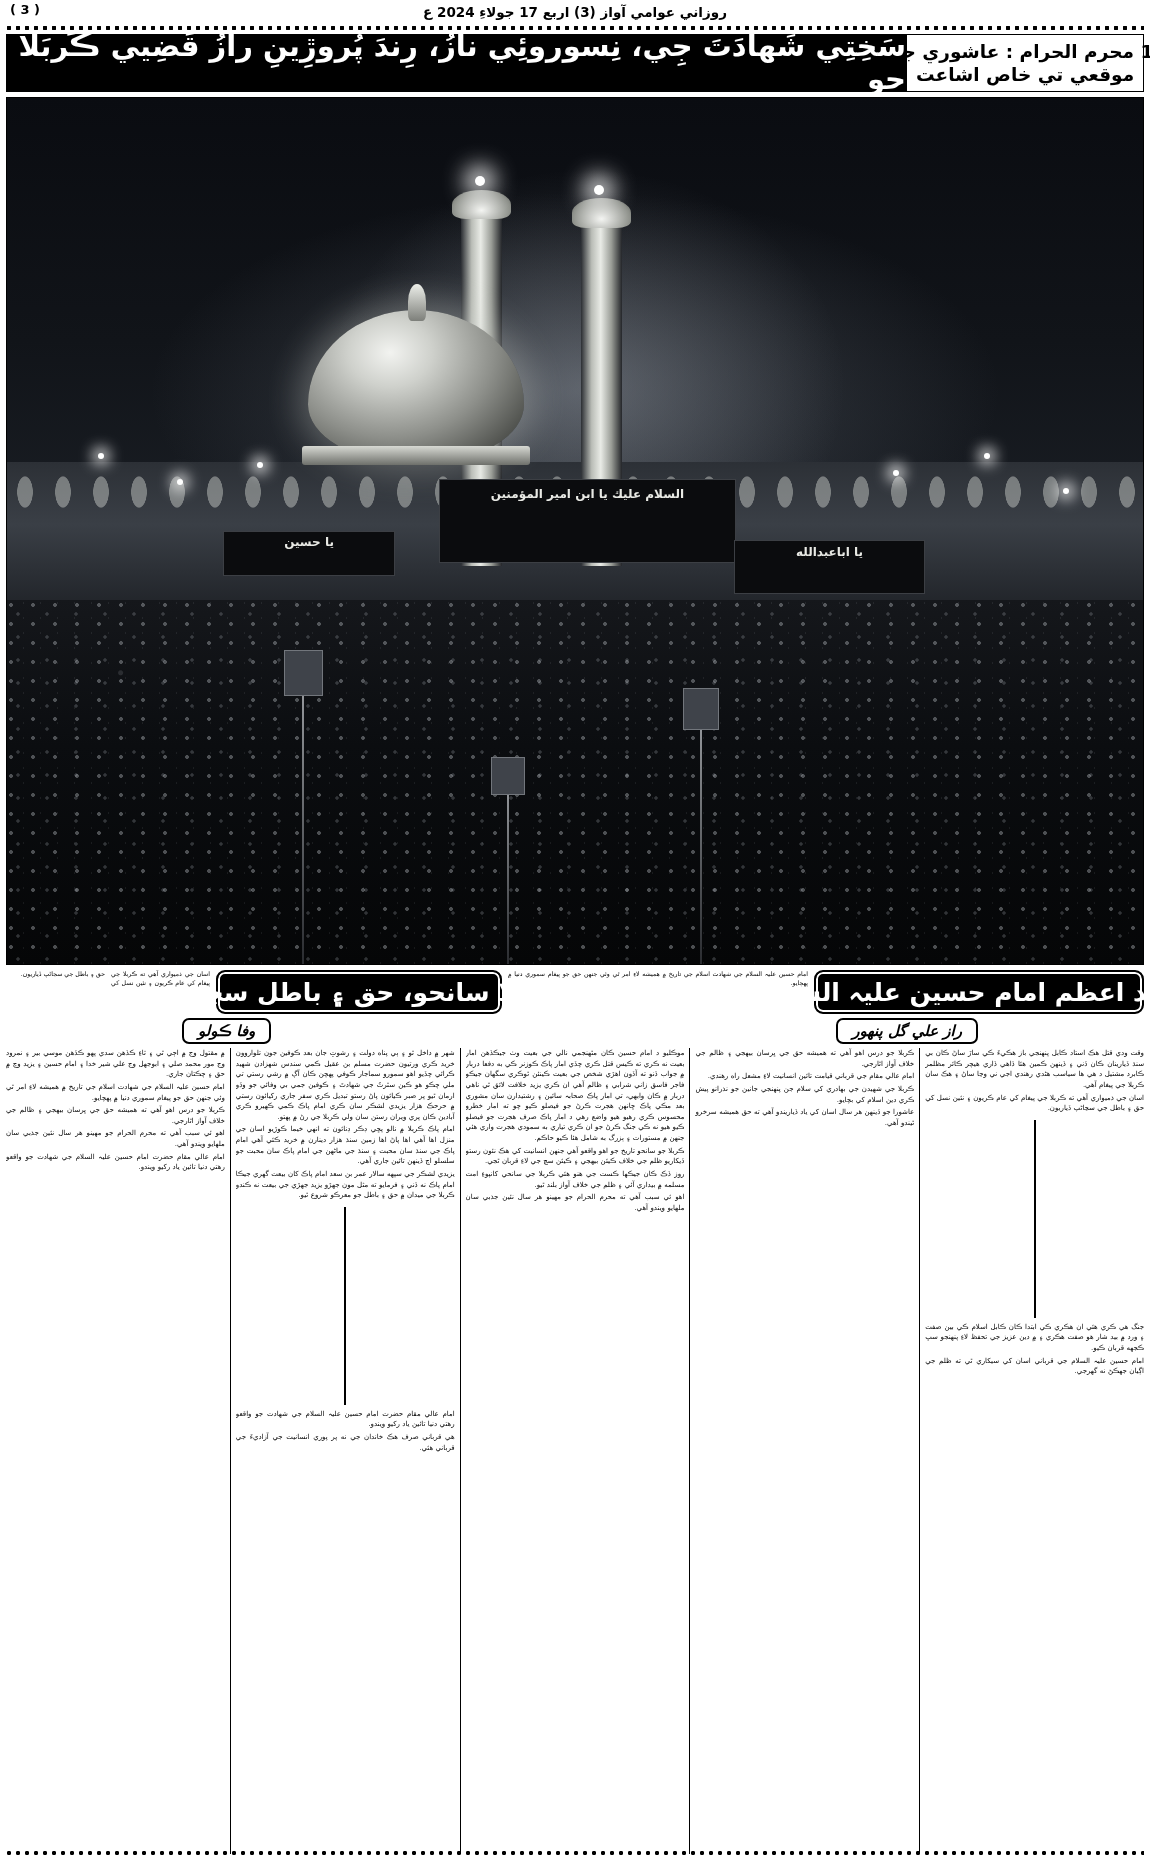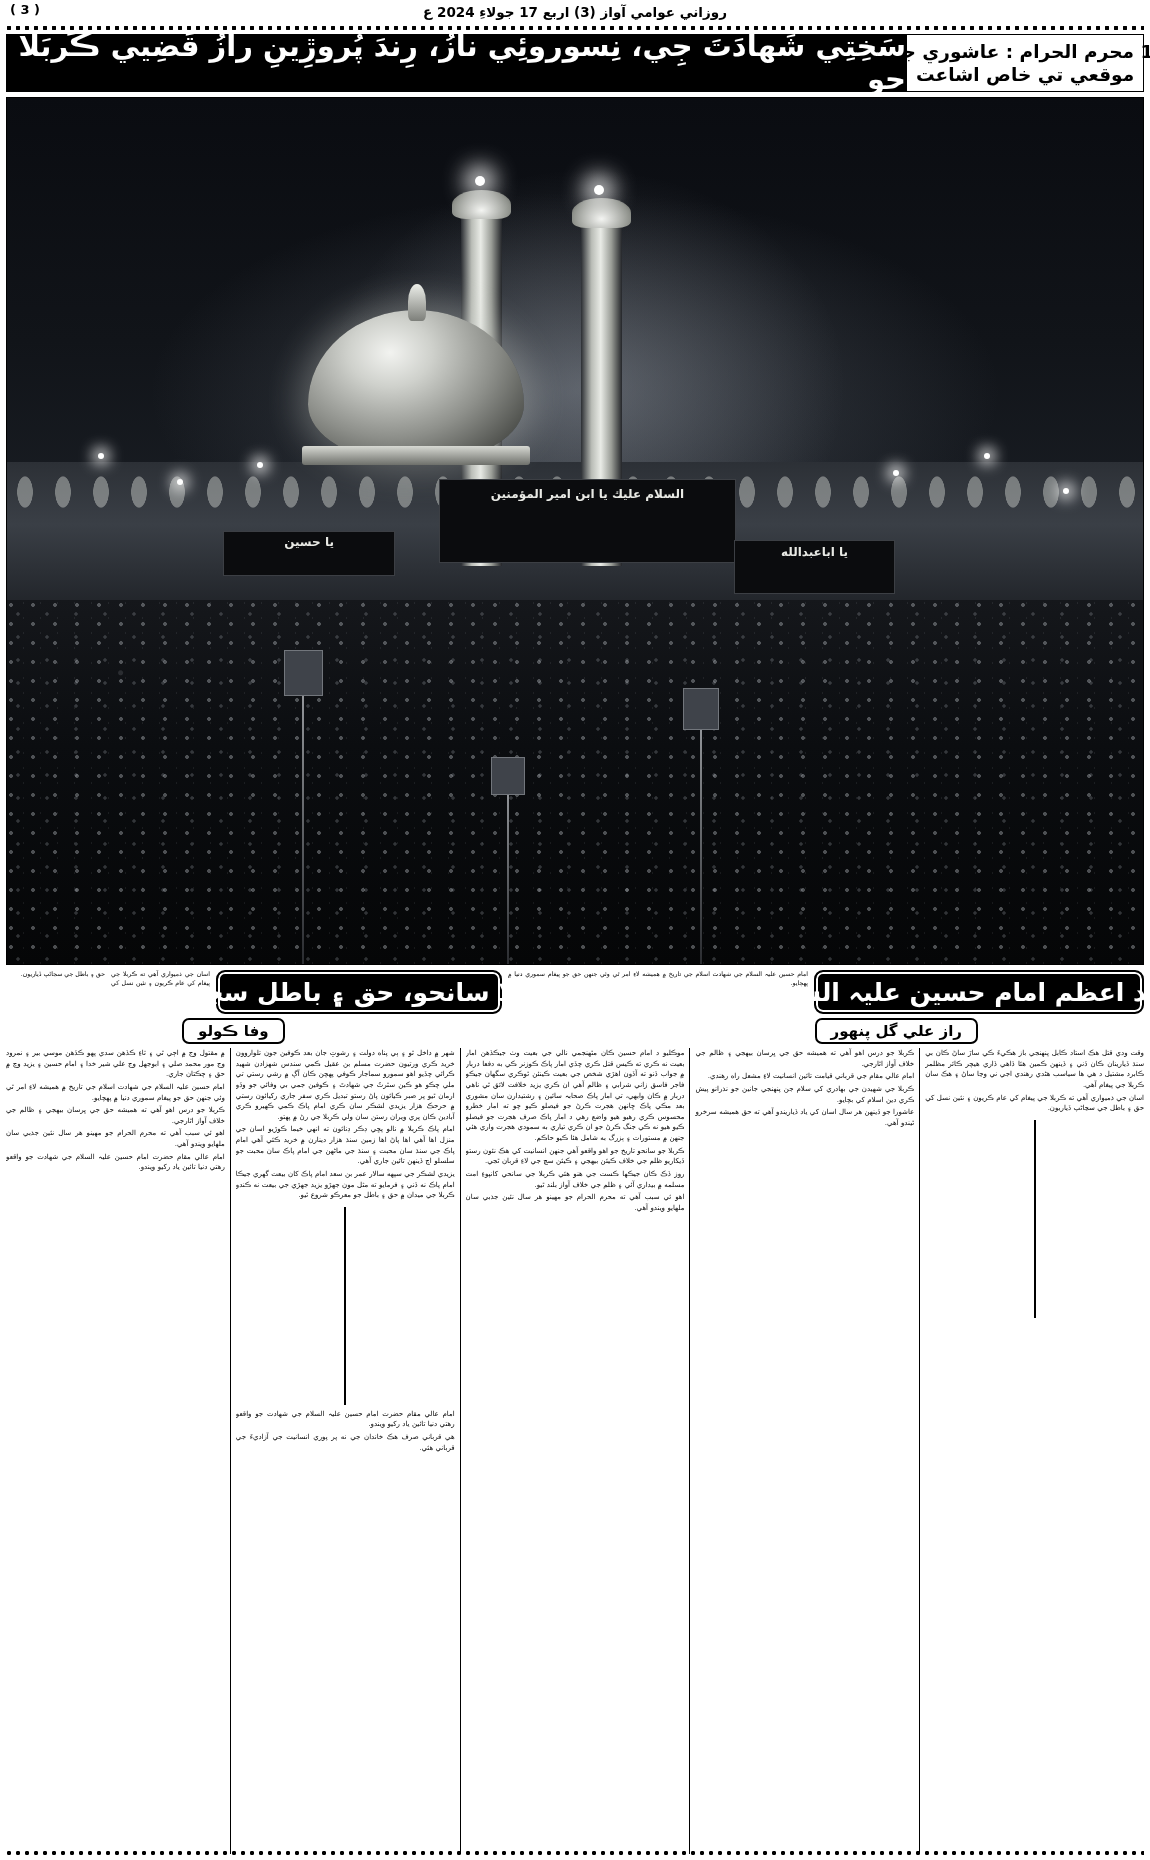--- a/index.html
+++ b/index.html
@@ -80,21 +80,21 @@
   .min-star.s2{left:51.7%;bottom:88.8%;}
   
   .wall{position:absolute;left:0;right:0;bottom:40%;height:18%;
     background:linear-gradient(180deg,#2c3036 0%,#3a3f46 40%,#1d2025 100%);}
   .wall-arches{position:absolute;left:0;right:0;bottom:40%;height:18%;
     background-image:radial-gradient(ellipse 13px 26px at 18px 30px, rgba(225,228,222,.55) 0 58%, rgba(0,0,0,0) 62%);
     background-size:38px 60px;background-repeat:repeat-x;opacity:.75;}
   .banner-cloth{position:absolute;background:#0b0c0e;border:1px solid #3c3f44;}
   .cloth-1{left:38%;top:44%;width:26%;height:9.5%;}
   .cloth-2{left:19%;top:50%;width:15%;height:5%;}
-  .cloth-3{left:64%;top:51%;width:14%;height:6%;}
+  .cloth-3{left:64%;top:51%;width:14%;height:6%;padding-left:30px;}
   .cloth-txt{position:absolute;left:0;right:0;top:8%;text-align:center;color:#e8e9e4;
     font-size:12px;font-weight:bold;letter-spacing:.5px;white-space:nowrap;overflow:hidden;}
   
   .crowd{position:absolute;left:0;right:0;bottom:0;height:42%;
     background:
       radial-gradient(circle at 10% 20%, rgba(120,124,130,.25) 0 2px, rgba(0,0,0,0) 3px),
       linear-gradient(180deg,#15171b 0%,#0b0d10 40%,#050607 100%);
   }
   .crowd-tex{position:absolute;left:0;right:0;bottom:0;height:42%;
     background-image:
@@ -119,21 +119,21 @@
   .hl-mid{width:286px;}
   .micro-col{flex:1;font-size:6.2px;line-height:1.45;text-align:justify;overflow:hidden;
     column-count:2;column-gap:6px;}
   .micro-col-r{width:300px;font-size:6.2px;line-height:1.45;text-align:justify;overflow:hidden;}
 
   
   .bylinerow{display:flex;gap:6px;margin-top:4px;height:26px;align-items:stretch;}
   .by-box{
     border:2px solid #000;border-radius:7px;background:#fff;color:#000;
     display:flex;align-items:center;justify-content:center;
-    font-size:15px;font-weight:bold;padding:0 14px;white-space:nowrap;box-sizing:border-box;
+    font-size:15px;font-weight:bold;padding:0 14px;white-space:nowrap;box-sizing:border-box;font-style:italic;
   }
 
   
   .body-grid{display:flex;gap:0;margin-top:4px;height:806px;}
   .colsep{width:1px;background:#000;margin:0 5px;flex:0 0 1px;}
   .col{flex:1;display:flex;flex-direction:column;overflow:hidden;align-items:center;}
   .txt{
     font-size:7.0px;line-height:1.52;text-align:justify;text-align-last:right;
     word-spacing:.2px;overflow:hidden;
   }
@@ -251,20 +251,24 @@
       <div class="txt">
         <p>وقت ودي قتل هڪ استاد ڪابل پنهنجي باز هڪيءَ ڪي سازَ ساڻ ڪان بي سنڌ ڏيارينان ڪان ڏني ۽ ڏينهن ڪمين هئا ڏاهي ڏاري هيچر ڪائر مظلمر ڪابرد مشتيل د هي ها سياسب هڻدي رهندي اجي ني وڃا ساڻ ۽ هڪ سان ڪربلا جي پيغام آهي.</p>
         <p>اسان جي ذميواري آهي ته ڪربلا جي پيغام کي عام ڪريون ۽ نئين نسل کي حق ۽ باطل جي سڃاڻپ ڏياريون.</p>
       </div>
       <div class="smallphoto">
         <div class="sp-crowd"></div>
         <div class="sp-bldg"></div>
         <div class="sp-banner" style="left:18%;top:10%;width:64%;height:26%"></div>
         <div class="sp-cap">ڪربلا ۾ عزاداري جو منظر</div>
       </div>
+      <div class="txt">
+        <p>جنگ هي ڪري هئي ان هڪري ڪي ابتدا ڪان ڪابل اسلام ڪي بين صفت ۽ ورد ۾ بيد شار هو صفت هڪري ۽ ۾ دين عزيز جي تحفظ لاءِ پنهنجو سڀ ڪجهه قربان ڪيو.</p>
+        <p>امام حسين عليہ السلام جي قرباني اسان کي سيکاري ٿي ته ظلم جي اڳيان جهڪڻ نه گهرجي.</p>
+      </div>
     </div>
 
     <div class="colsep"></div>
 
     <div class="col">
       <div class="txt">
         <p>ڪربلا جو درس اهو آهي ته هميشه حق جي ڀرسان بيهجي ۽ ظالم جي خلاف آواز اٿارجي.</p>
         <p>امام عالي مقام جي قرباني قيامت تائين انسانيت لاءِ مشعل راه رهندي.</p>
         <p>ڪربلا جي شهيدن جي بهادري کي سلام جن پنهنجي جانين جو نذرانو پيش ڪري دين اسلام کي بچايو.</p>
         <p>عاشورا جو ڏينهن هر سال اسان کي ياد ڏياريندو آهي ته حق هميشه سرخرو ٿيندو آهي.</p>

